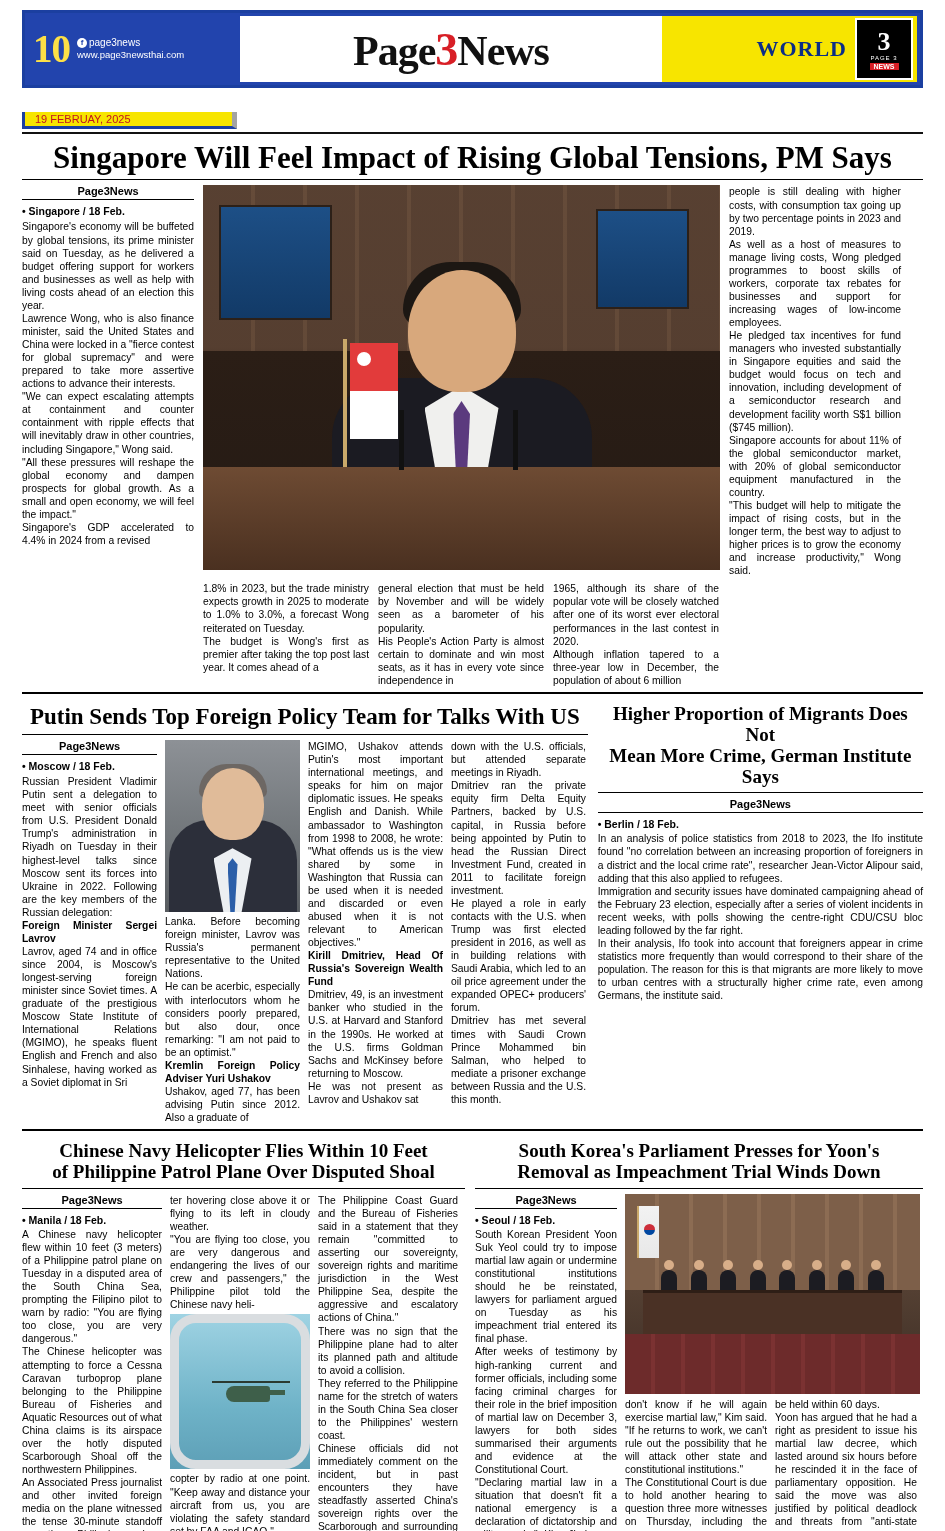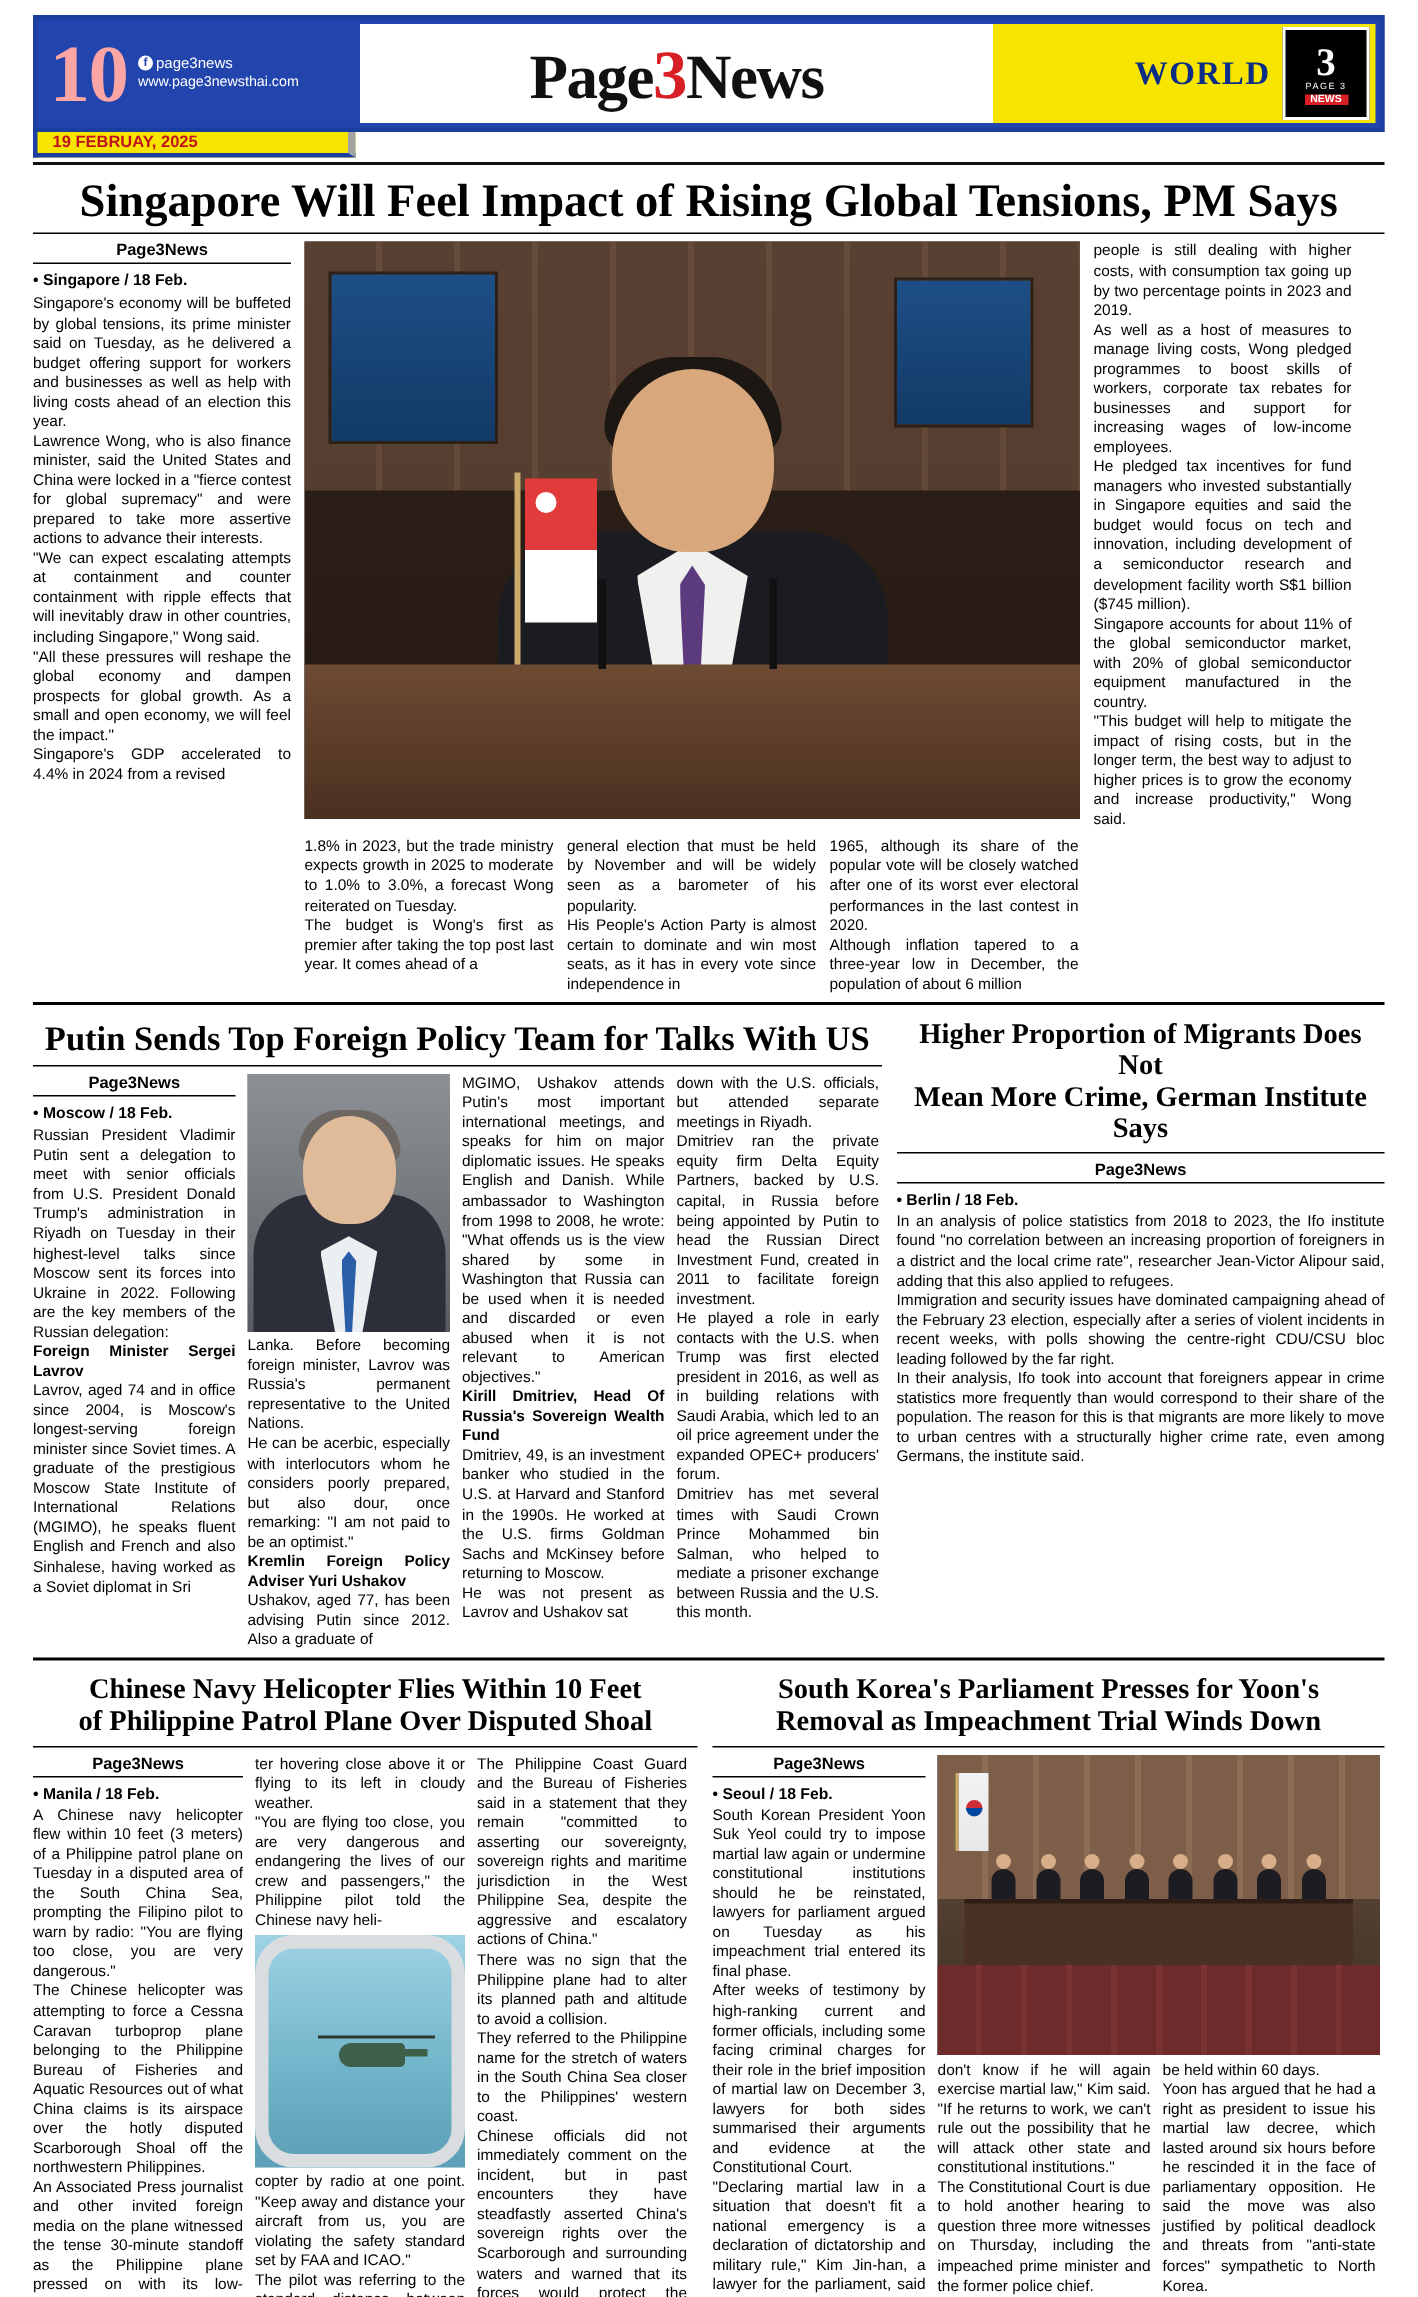--- a/index.html
+++ b/index.html
@@ -27,25 +27,25 @@
     position: relative;
   }
   .mh-left {
     width: 215px;
     display: flex;
     align-items: center;
     padding-left: 8px;
     color: #fff;
   }
   .mh-pagenum {
-    font-size: 54px;
+    font-size: 39px;
     font-weight: bold;
     font-family: "Liberation Serif", serif;
     line-height: 0.9;
-    color: #fca5a5;
+    color: #fde047;
     letter-spacing: -1px;
   }
   .mh-left-txt {
     margin-left: 7px;
     line-height: 1.25;
   }
   .mh-fb {
     font-size: 10px;
     color: #ffffff;
     white-space: nowrap;
@@ -118,27 +118,28 @@
   }
   .badge3 .bp3 { font-size: 6px; letter-spacing: 1px; }
   .badge3 .bnews {
     background: #d81f26; color: #fff;
     font-size: 7px; padding: 0 4px; margin-top: 2px;
     font-weight: bold;
   }
   .dateline {
     background: #f7e500;
     color: #c1121f;
-    font-weight: bold;
+    font-weight: normal;
     font-size: 11px;
     padding: 1px 0 1px 10px;
     border-left: 3px solid #1b3fa0;
     border-right: 5px solid #a3a3a3;
     border-bottom: 3px solid #1b3fa0;
     width: 215px;
+    margin-top: 24px;
   }
   .rule-under {
     border-top: 2px solid #111;
     margin-top: 3px;
   }
 
   
   h1.head {
     font-family: "Liberation Serif", serif;
     font-weight: bold;

